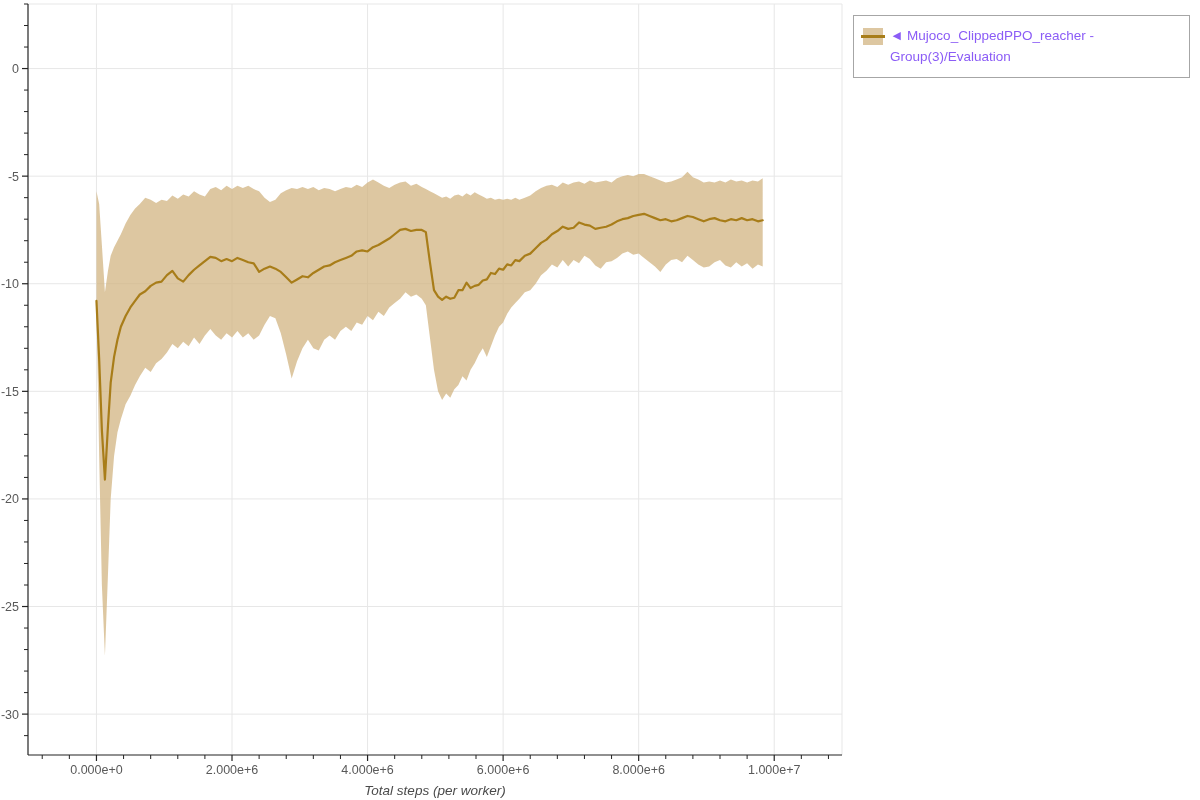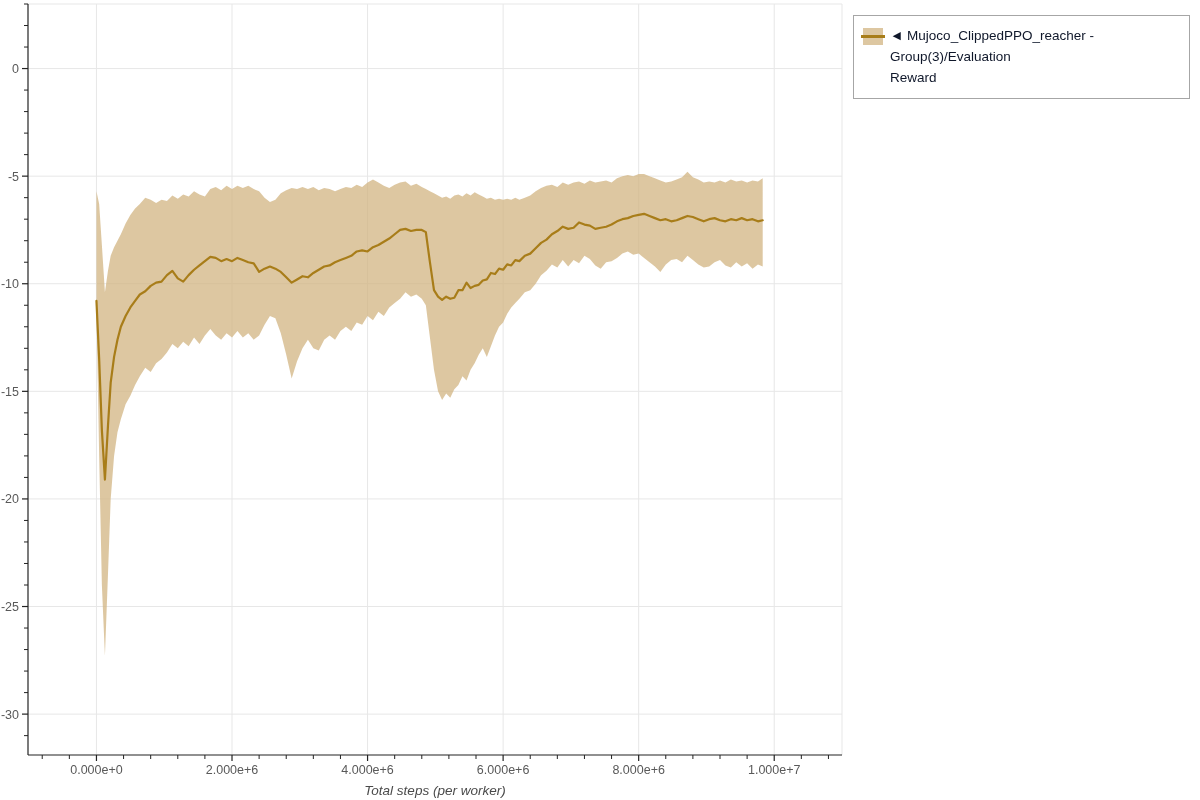--- a/index.html
+++ b/index.html
@@ -8,21 +8,21 @@
   #plot{position:absolute;left:0;top:0;}
   svg text{font-family:"Liberation Sans",sans-serif;}
   .tick-label{font-size:12.5px;}
   .axis-label{font-size:13.5px;font-style:italic;}
   .legend{position:absolute;left:853px;top:15px;width:337px;box-sizing:border-box;
           background:#ffffff;border:1.5px solid #a6a6a6;
           padding:9px 8px 10px 9px;display:flex;align-items:flex-start;gap:7px;}
   .swatch{position:relative;width:20px;height:17px;background:#ddc7a1;
           flex:0 0 auto;margin-top:3px;}
   .swatch-line{position:absolute;left:-2px;right:-2px;top:7px;height:3px;background:#a87d19;}
-  .legend-text{font-size:13.5px;line-height:21px;color:#0f172a;}
+  .legend-text{font-size:13.5px;line-height:21px;color:#8b5cf6;}
 </style>
 </head>
 <body>
 
 <svg id="plot" width="1200" height="800" viewBox="0 0 1200 800">
     <g stroke="#e7e7e7" stroke-width="1">
       <line x1="96.45462114904247" x2="96.45462114904247" y1="4" y2="755"></line>
       <line x1="232.00832639467112" x2="232.00832639467112" y1="4" y2="755"></line>
       <line x1="367.5620316402997" x2="367.5620316402997" y1="4" y2="755"></line>
       <line x1="503.11573688592836" x2="503.11573688592836" y1="4" y2="755"></line>
@@ -133,15 +133,14 @@
     </g>
     <text x="435" y="795" text-anchor="middle" fill="#4a4a4a" class="axis-label">Total steps (per worker)</text>
   </svg>
 
 <div class="legend">
   <span class="swatch">
     <span class="swatch-line"></span>
   </span>
   <div class="legend-text">
     <div>◄ Mujoco_ClippedPPO_reacher - Group(3)/Evaluation</div>
-    <div>Reward</div>
   </div>
 </div>
 
 </body></html>

